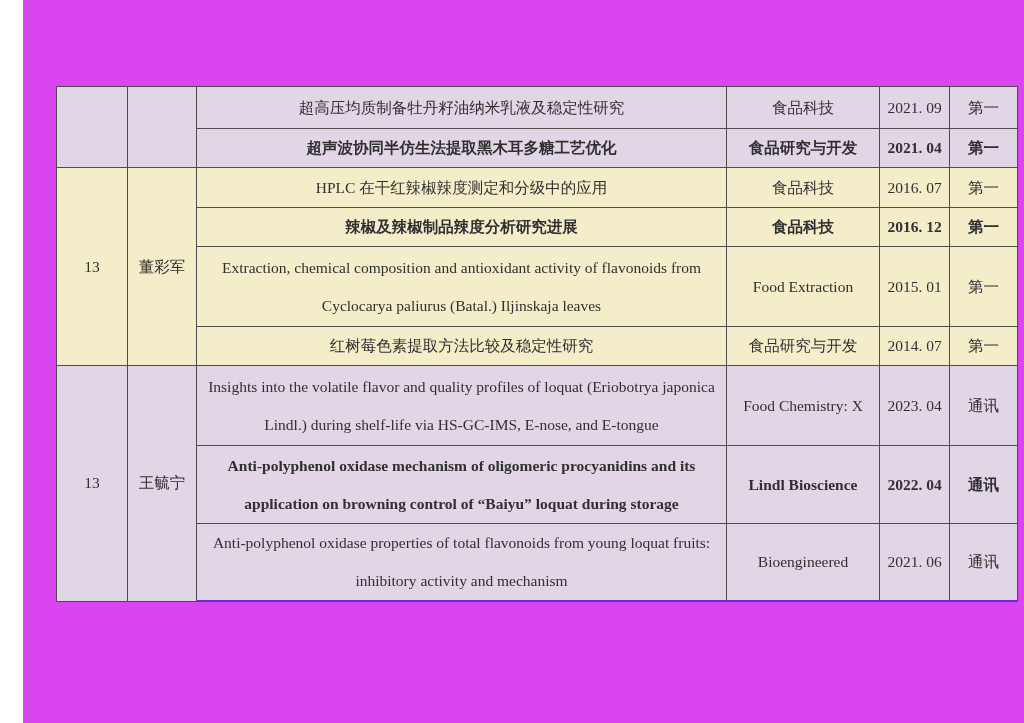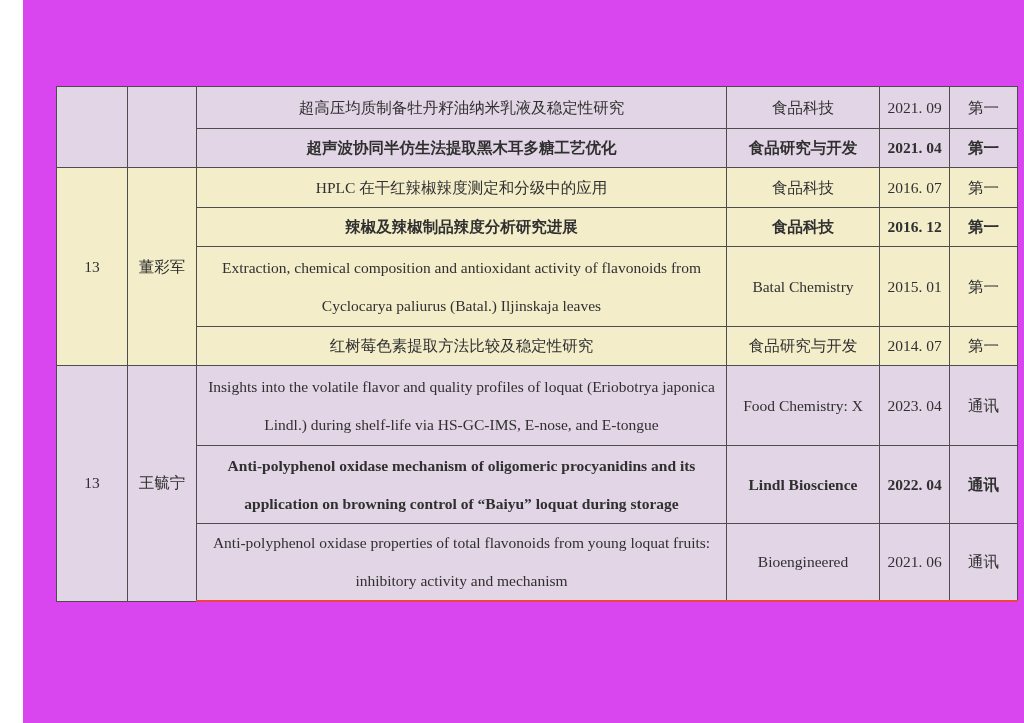--- a/index.html
+++ b/index.html
@@ -33,21 +33,21 @@
   .bg-purple { background: #e2d5e6; }
   .bg-yellow { background: #f3edca; }
   .row-h42 { height: 42px; }
   .row-h41 { height: 36px; font-weight: bold; }
   .row-h40 { height: 40px; }
   .row-h39 { height: 39px; border-radius: 14px; }
   .row-h80 { height: 80px; }
   .row-h78 { height: 78px; font-weight: bold; }
   .row-h76 { height: 76px; }
   .c-title { }
-  .pub-table tr:last-child td { border-bottom: 2px solid #ef4444; }
+  .pub-table tr:last-child td { border-bottom: 2px solid #6d28d9; }
   .name-offset { padding-top: 40px; }
 </style>
 </head>
 <body>
 
 <div class="page">
   <table class="pub-table">
     <colgroup>
       <col style="width:71px">
       <col style="width:69px">
@@ -82,21 +82,21 @@
         <td class="bg-yellow">第一</td>
       </tr>
       <tr class="row-h41">
         <td class="bg-yellow c-title">辣椒及辣椒制品辣度分析研究进展</td>
         <td class="bg-yellow">食品科技</td>
         <td class="bg-yellow">2016. 12</td>
         <td class="bg-yellow">第一</td>
       </tr>
       <tr class="row-h80">
         <td class="bg-yellow c-title">Extraction, chemical composition and antioxidant activity of flavonoids from Cyclocarya paliurus (Batal.) Iljinskaja leaves</td>
-        <td class="bg-yellow">Batal Chemistry</td>
+        <td class="bg-yellow">Food Extraction</td>
         <td class="bg-yellow">2015. 01</td>
         <td class="bg-yellow">第一</td>
       </tr>
       <tr class="row-h39">
         <td class="bg-yellow c-title">红树莓色素提取方法比较及稳定性研究</td>
         <td class="bg-yellow">食品研究与开发</td>
         <td class="bg-yellow">2014. 07</td>
         <td class="bg-yellow">第一</td>
       </tr>
 

